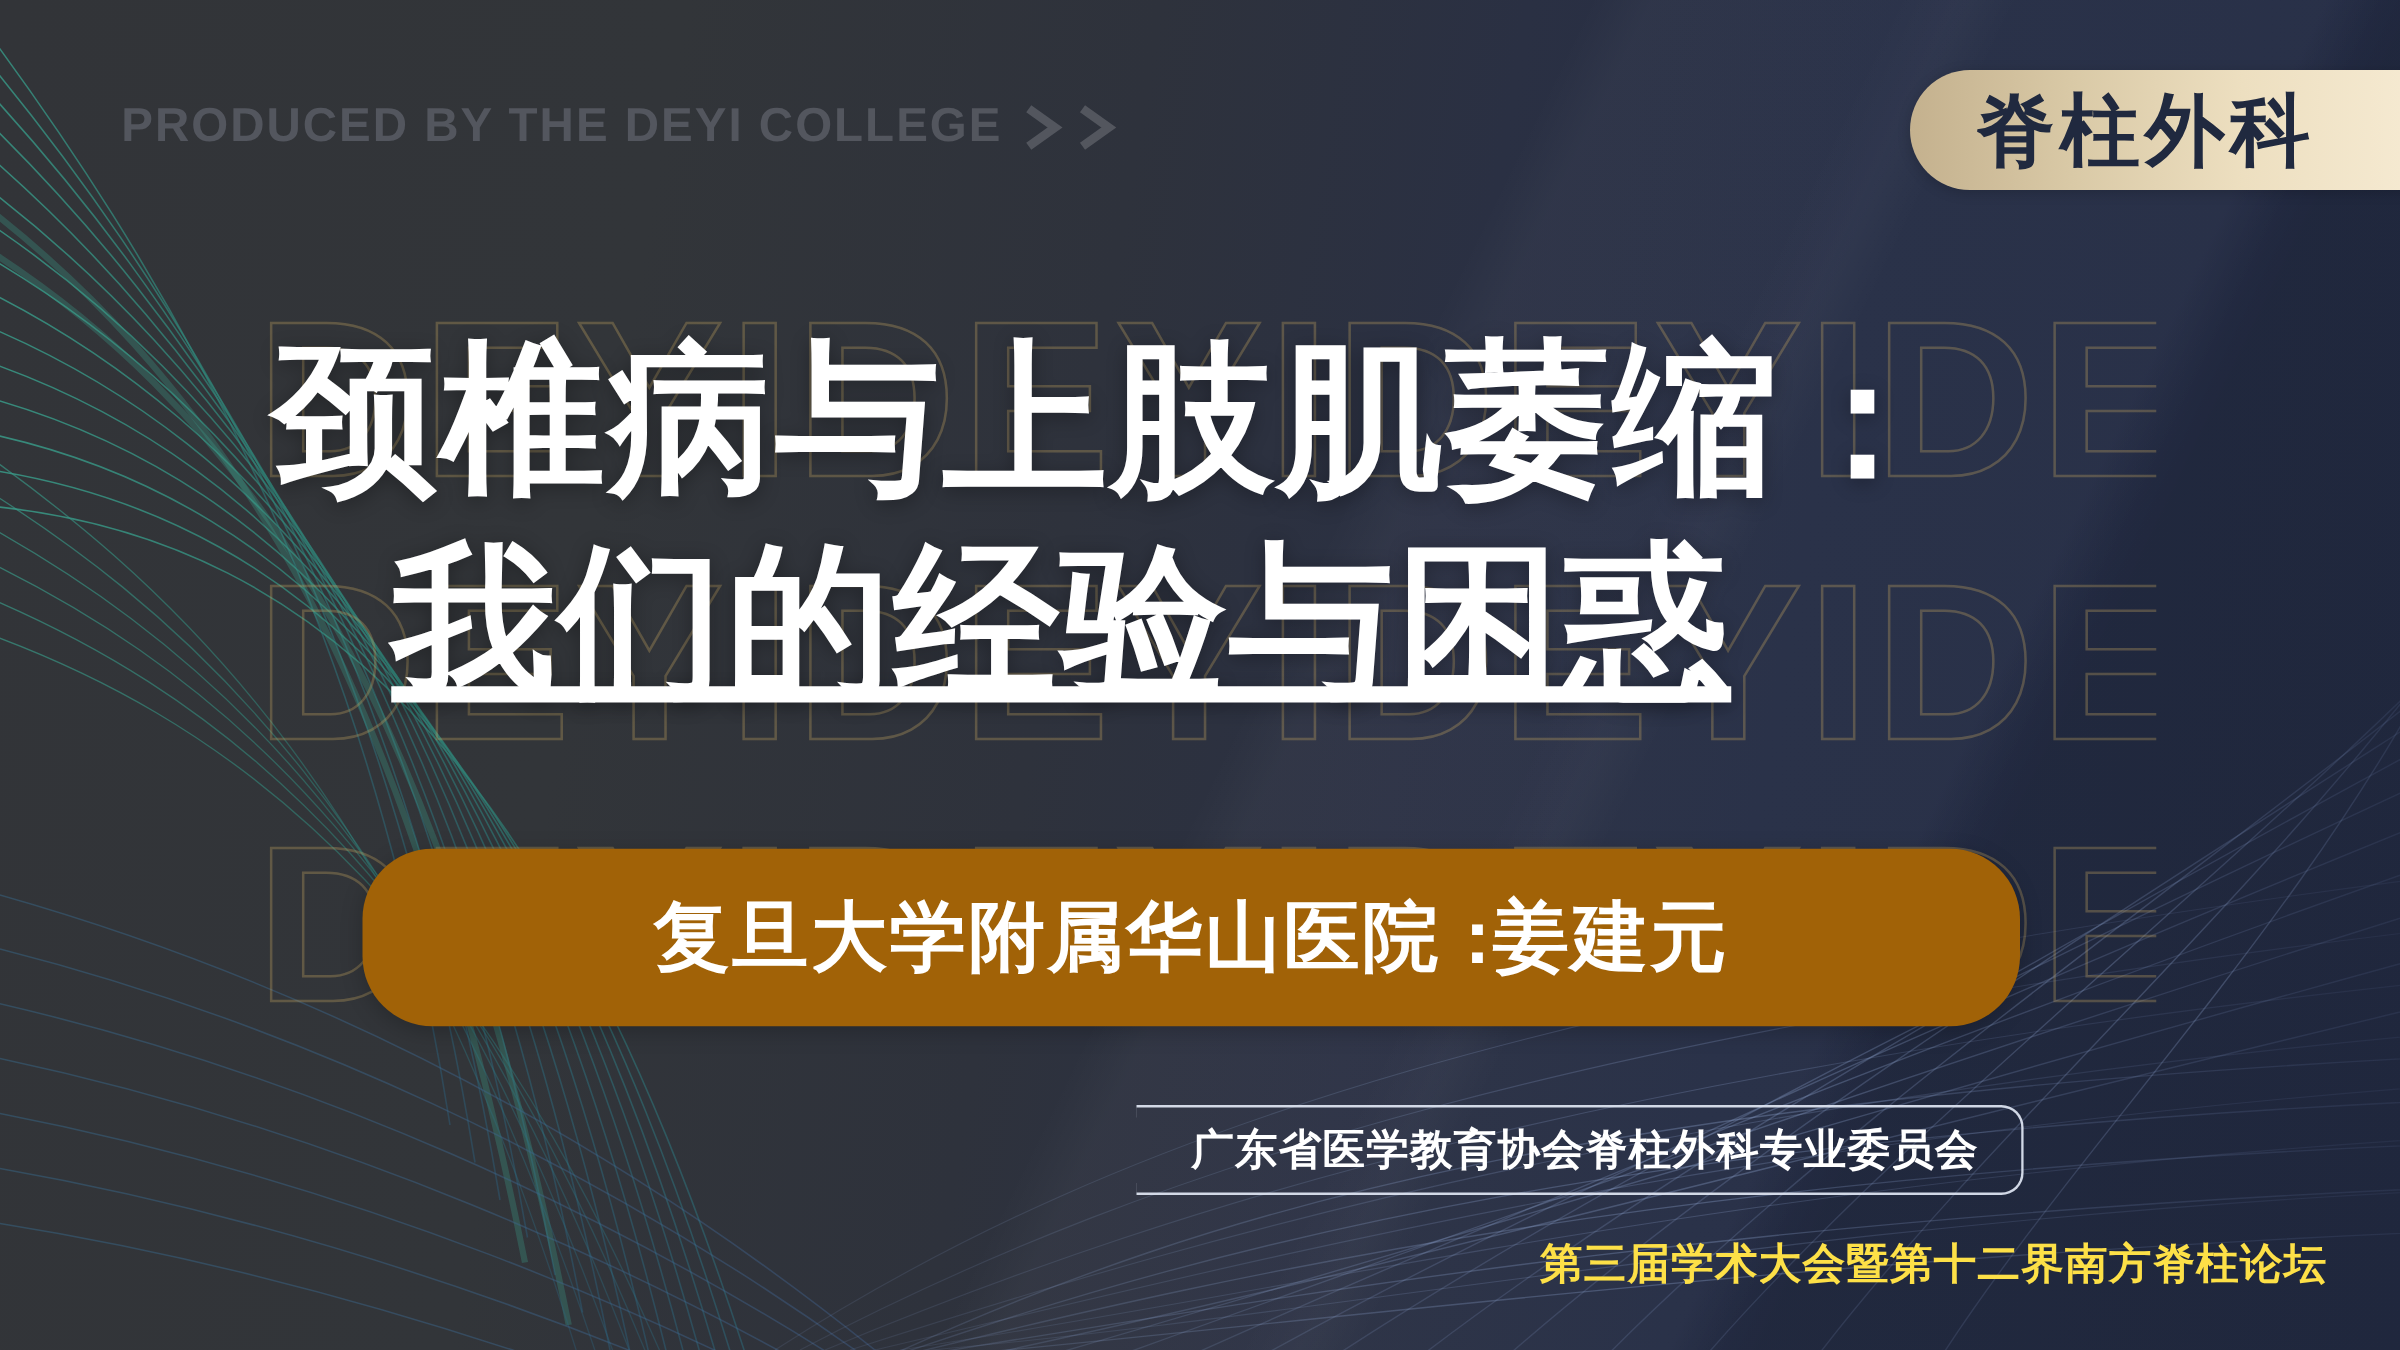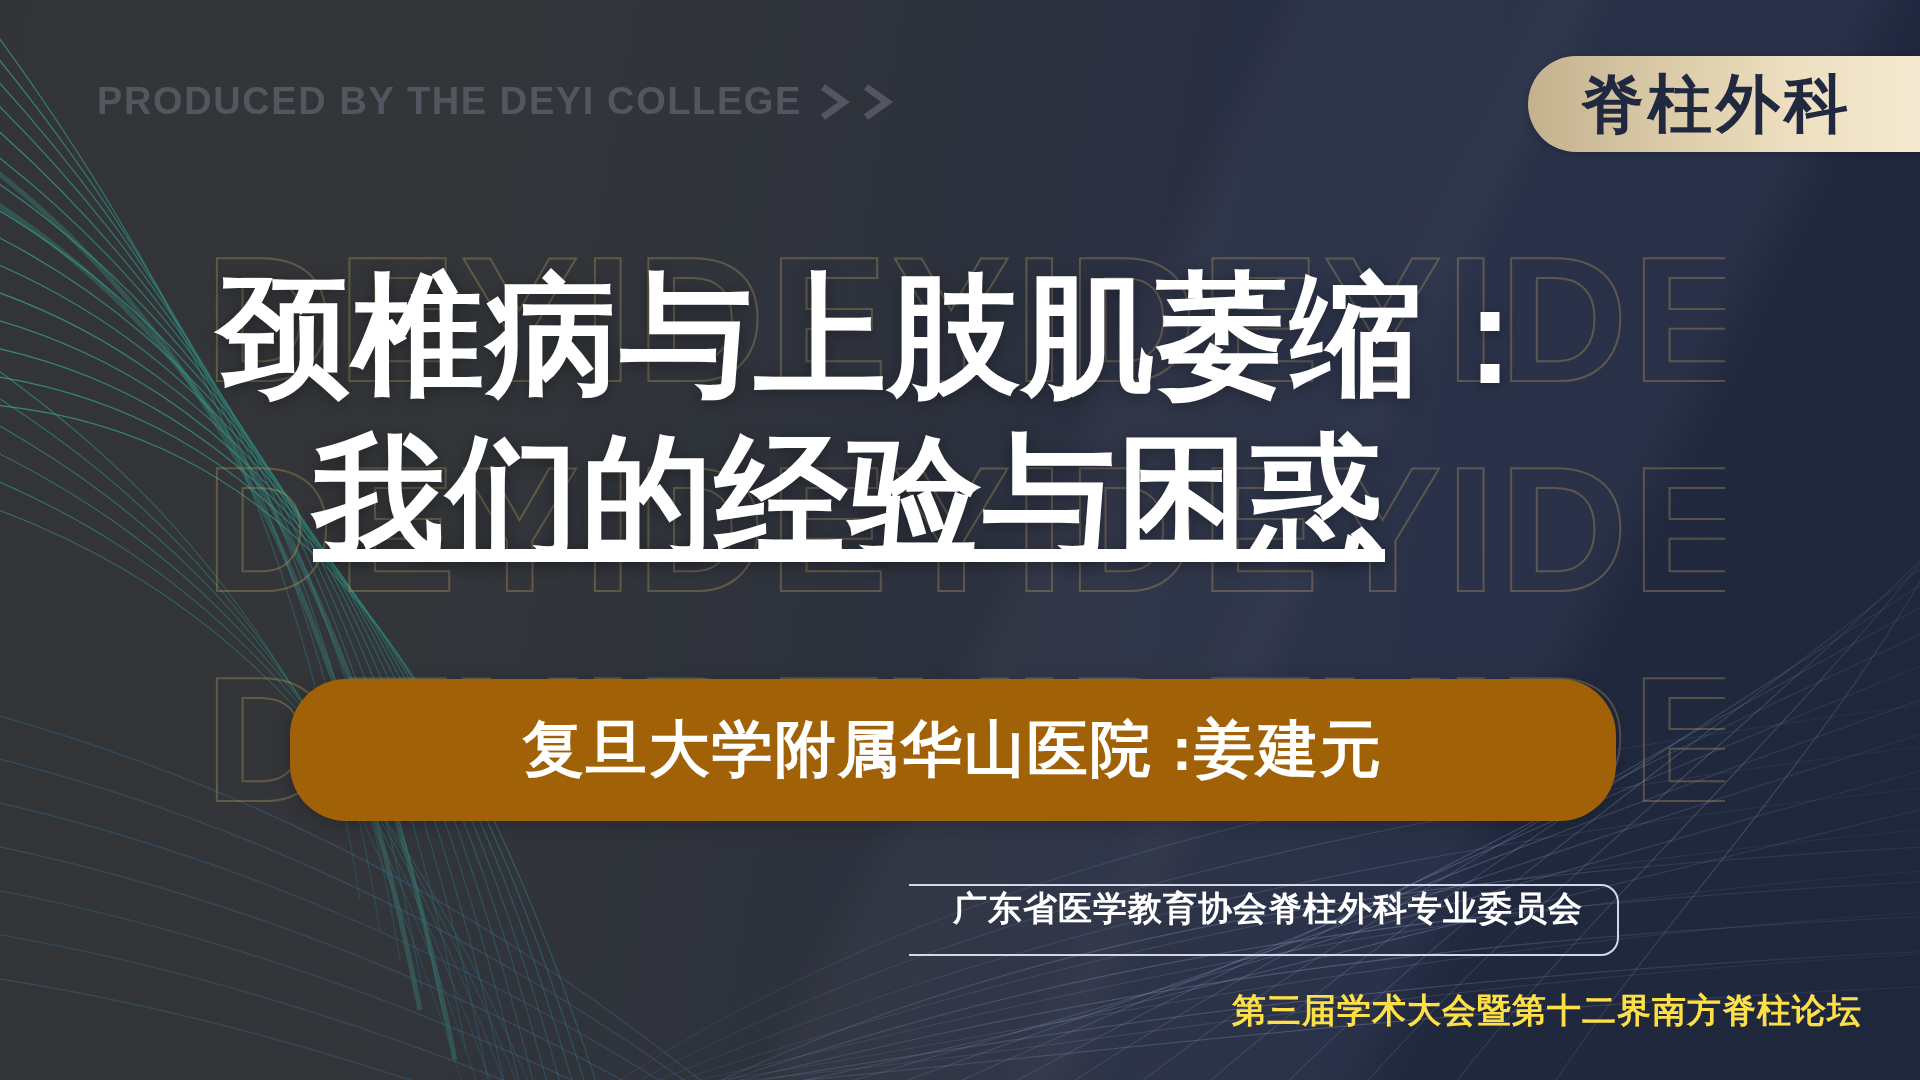--- a/index.html
+++ b/index.html
@@ -191,20 +191,21 @@
     font-weight: 700;
     color: #1f2840;
     letter-spacing: 2px;
     white-space: nowrap;
   }
   .conf-box {
     margin-left: -16px;
     padding: 0 34px 0 44px;
     height: 72px;
     display: flex;
+    align-items: center;
     border: 2px solid rgba(225,232,245,.92);
     border-left: none;
     border-radius: 0 18px 18px 0;
     box-sizing: border-box;
   }
   .conf-box-label {
     font-size: 34px;
     font-weight: 700;
     color: #ffffff;
     letter-spacing: 1px;

